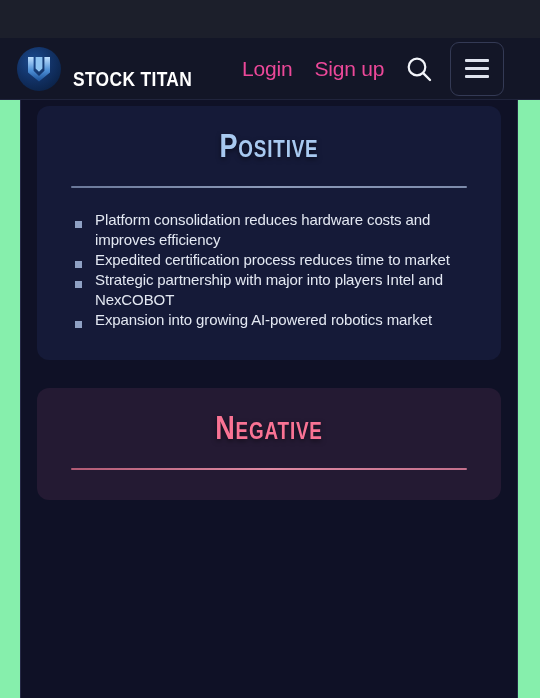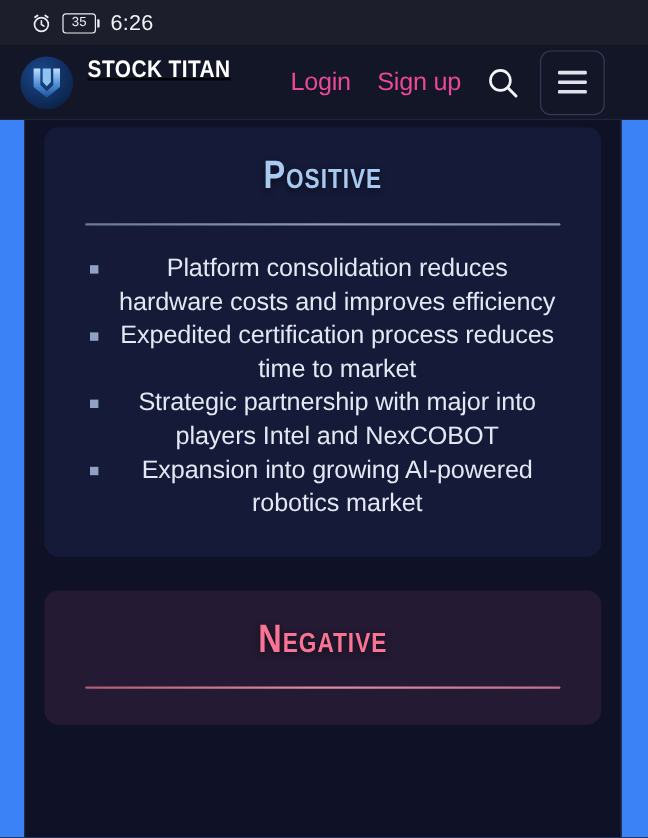--- a/index.html
+++ b/index.html
@@ -59,21 +59,21 @@
 
   
   .nav{
     height:62px; width:100%;
     background:#131627;
     display:flex; align-items:center;
     padding:0 14px 0 17px;
     border-bottom:1px solid #20243c;
     position:relative;
   }
-  .brand{ display:flex; align-items:flex-start; gap:12px;text-decoration:underline; }
+  .brand{ display:flex; align-items:flex-end; gap:12px; }
   .logo-circle{
     width:44px; height:44px; border-radius:50%;
     background:radial-gradient(circle at 38% 32%, #1b4a8e 0%, #123266 45%, #071a38 100%);
     display:flex; align-items:center; justify-content:center;
     flex-shrink:0;
   }
   .brand-name{
     color:#ffffff; font-size:20px; font-weight:bold;
     letter-spacing:.4px;
     transform:scaleX(.87); transform-origin:left center;
@@ -96,21 +96,21 @@
   }
   .menu-btn span{
     display:block; width:24px; height:3px;
     background:#dfe3ee; border-radius:1px;
   }
 
   
   .page{
     position:relative;
     height:598px;
-    background:#3b82f6;
+    background:#86efac;
     overflow:hidden;
   }
   .content-frame{
     position:absolute;
     left:20px; right:22px; top:0; bottom:0;
     background:#0f1126;
     border-left:1px solid #262a46;
     border-right:1px solid #262a46;
     padding:0 16px;
   }
@@ -137,54 +137,39 @@
   .title-negative{ color:#f97394; text-shadow:0 2px 6px rgba(0,0,0,.5); }
 
   .divider{ height:2px; margin:22px 0 0 0; border-radius:1px; }
   .divider-positive{ background:linear-gradient(90deg,#6a7899,#8c9ab8,#7d8bab); }
   .divider-negative{ background:linear-gradient(90deg,#b05a74,#e08ba4,#c3708c); }
 
   .bullets{ list-style:none; margin-top:22px; }
   .bullets li{
     position:relative;
     padding-left:24px;
-    font-size:21px;
+    font-size:15px;
     line-height:1.33;
     color:#e3e8f2;
     margin-bottom:0px;
     letter-spacing:-.1px;
-    text-align:center;
   }
   .bullets li::before{
     content:"";
     position:absolute;
     left:4px; top:11px;
     width:7px; height:7px;
   }
   .bullets-positive li::before{ background:#8fa1c4; }
   .bullets-negative li::before{ background:#e0728f; }
 </style>
 </head>
 <body>
 
 <div class="status-bar">
-  <div class="status-right">
-    <span class="alarm">
-      <svg width="17" height="17" viewBox="0 0 18 18">
-        <circle cx="9" cy="10" r="6.1" stroke="#eceef4" stroke-width="1.5" fill="none"></circle>
-        <path d="M9 6.6 V10 L11.3 11.4" stroke="#eceef4" stroke-width="1.4" fill="none" stroke-linecap="round"></path>
-        <path d="M3.4 3.6 L5.6 2.0 M14.6 3.6 L12.4 2.0" stroke="#eceef4" stroke-width="1.6" stroke-linecap="round"></path>
-      </svg>
-    </span>
-    <span class="battery">
-      <span class="batt-body">35</span>
-      <span class="batt-cap"></span>
-    </span>
-    <span class="clock">6:26</span>
-  </div>
 </div>
 
 <div class="nav">
   <div class="brand">
     <span class="logo-circle">
       <svg width="26" height="27" viewBox="0 0 26 27">
         <defs>
           <linearGradient id="lg" x1="0" y1="0" x2="0" y2="1">
             <stop offset="0%" stop-color="#bfe0ff"></stop>
             <stop offset="55%" stop-color="#4d8fd6"></stop>

